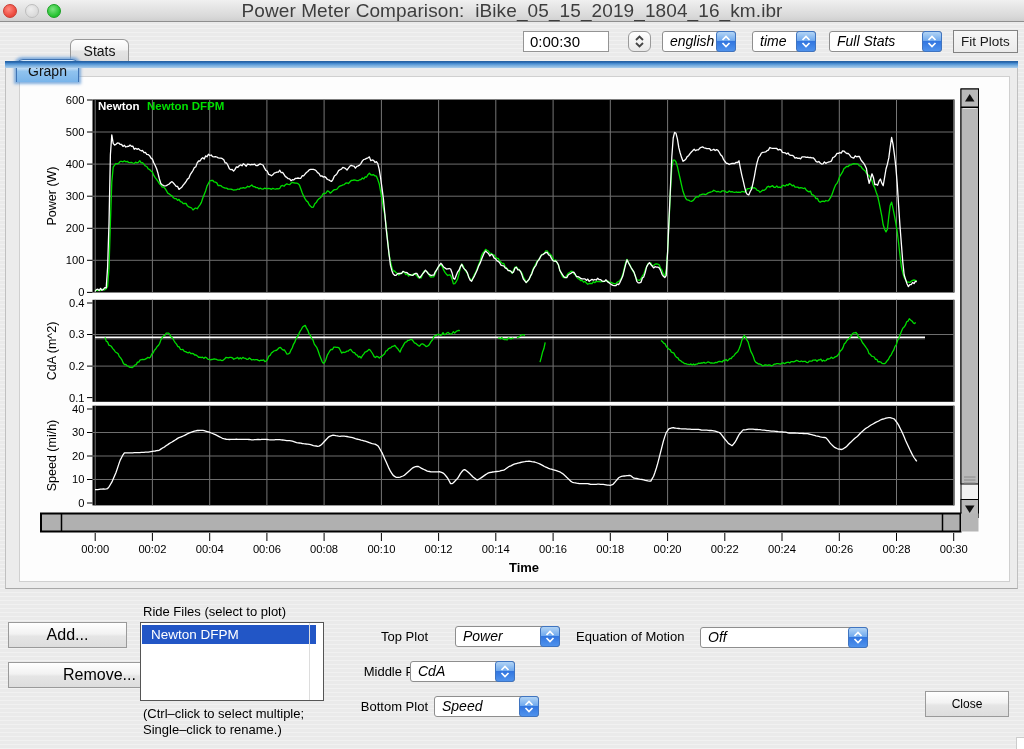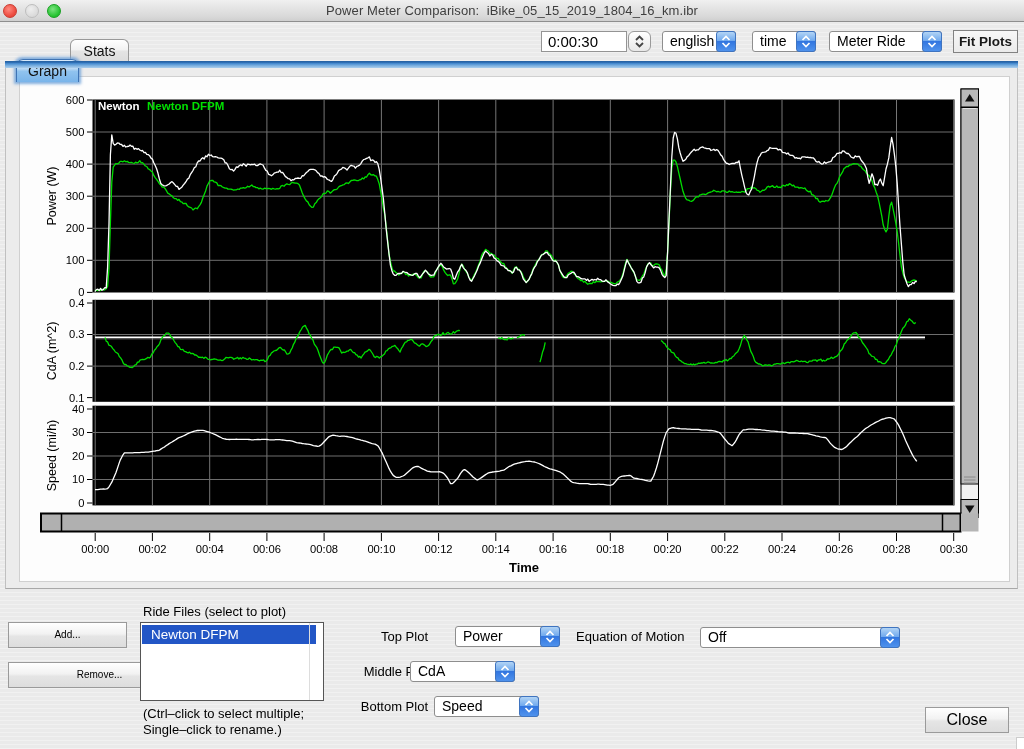--- a/index.html
+++ b/index.html
@@ -1,71 +1,71 @@
 <!DOCTYPE html>
 <html><head><meta charset="utf-8"><style>
 html,body{margin:0;padding:0;}
 body{width:1024px;height:749px;position:relative;overflow:hidden;
  font-family:"Liberation Sans",sans-serif;
  background:repeating-linear-gradient(180deg,#f1f1f1 0px,#f1f1f1 1px,#eaeaea 1px,#eaeaea 4px);}
 .abs{position:absolute;}
 #titlebar{left:0;top:0;width:1024px;height:21px;
  background:linear-gradient(180deg,#f0f0f0,#d8d8d8 80%,#cfcfcf);border-bottom:1px solid #8e8e8e;}
-#title{width:100%;text-align:center;font-size:13px;color:#3e3e3e;line-height:21px;letter-spacing:0.1px;}
+#title{width:100%;text-align:center;font-size:19px;color:#3e3e3e;line-height:21px;letter-spacing:0.1px;}
 .tl{width:12px;height:12px;border-radius:50%;top:4px;}
 #tlr{left:3px;background:radial-gradient(circle at 40% 35%,#ff8a80,#ee4f43 60%,#d8382e);border:.5px solid #ca3a30;}
 #tly{left:25px;background:radial-gradient(circle at 40% 35%,#eeeeee,#dadada 70%);border:.5px solid #bdbdbd;}
 #tlg{left:47px;background:radial-gradient(circle at 40% 35%,#7de381,#27c432 65%,#14a81e);border:.5px solid #17a021;}
 .tab{top:39px;height:22px;text-align:center;font-size:14px;color:#111;line-height:22px;}
 #tabgraph{left:16px;width:61px;border:1.5px solid #3f74b4;border-bottom:none;border-radius:7px 7px 0 0;
  background:linear-gradient(180deg,#d8e9fa 0%,#b8d8f4 40%,#90c3ef 52%,#79b4ea 100%);
  box-shadow:0 0 3px 1.5px rgba(100,155,215,.8);z-index:3;margin-top:20px;}
 #tabstats{left:70px;width:57px;border:1px solid #999;border-bottom:none;border-radius:6px 6px 0 0;
  background:linear-gradient(180deg,#ffffff 0%,#f2f2f2 45%,#e4e4e4 50%,#dcdcdc 100%);z-index:2;}
 #blueband{left:5px;top:61px;width:1013px;height:7px;
  background:linear-gradient(180deg,#235f9f 0%,#2d6cb1 20%,#4a8ed2 38%,#7db1e0 68%,#abceed 100%);z-index:4;}
 #panel{left:5px;top:68px;width:1011px;height:520px;background:#ececec;
  border-left:1px solid #c0c0c0;border-right:1px solid #c0c0c0;border-bottom:1px solid #a8a8a8;}
 #graphw{left:19px;top:76px;width:989px;height:504px;background:#fdfdfd;border:1px solid #d0d0d0;}
 #plotsvg{left:0;top:0;z-index:5;}
 
 .fld{background:#fff;border:1px solid #949494;}
-#timefld{left:541px;top:31px;width:78px;height:19px;font-size:15px;color:#000;padding-left:6px;line-height:19px;}
+#timefld{left:523px;top:31px;width:78px;height:19px;font-size:15px;color:#000;padding-left:6px;line-height:19px;}
 #stepper{left:628px;top:31px;width:21px;height:19px;background:linear-gradient(180deg,#fff,#e8e8e8);border:1px solid #9a9a9a;border-radius:6px;}
 .pop{background:#fff;border:1px solid #8e8e8e;border-radius:3px;font-size:14px;color:#000;}
-.pop .tx{position:absolute;left:7px;top:0;bottom:0;line-height:19px;white-space:nowrap;}
+.pop .tx{position:absolute;left:7px;top:0;bottom:0;line-height:19px;white-space:nowrap;font-style:italic;}
 .cap{position:absolute;right:-1px;top:-1px;width:20px;height:calc(100% + 2px);border-radius:3px;
  background:linear-gradient(180deg,#b2d4f5 0%,#71aaee 45%,#3276e0 50%,#4f92ec 100%);border:1px solid #3f74c0;box-sizing:border-box;}
 #popenglish{left:662px;top:31px;width:72px;height:19px;}
 #poptime{left:752px;top:31px;width:62px;height:19px;}
 #popride{left:829px;top:31px;width:111px;height:19px;}
 #fitplots{left:953px;top:30px;width:63px;height:21px;background:linear-gradient(180deg,#f7f7f7,#ebebeb);
- border:1px solid #828282;font-size:13.5px;font-weight:bold;color:#1a1a1a;text-align:center;line-height:21px;}
+ border:1px solid #828282;font-size:13.5px;font-weight:normal;color:#1a1a1a;text-align:center;line-height:21px;}
 
 .lbl{font-size:13px;color:#000;white-space:nowrap;}
 .btn{background:linear-gradient(180deg,#ffffff,#f2f2f2 45%,#e5e5e5 55%,#dddddd);border:1px solid #9a9a9a;
- font-size:10px;color:#000;text-align:center;}
+ font-size:16px;color:#000;text-align:center;}
 #ridefiles{left:143px;top:604px;}
 #addbtn{left:8px;top:622px;width:117px;height:24px;line-height:24px;}
 #rembtn{left:8px;top:662px;width:117px;height:24px;line-height:24px;padding-left:32px;}
 #listbox{left:140px;top:622px;width:182px;height:77px;background:#fff;border:1px solid #555;}
 #listsel{position:absolute;left:1px;top:2px;width:165px;height:19px;background:#2256c6;color:#fff;
  font-size:13.5px;line-height:19px;padding-left:9px;}
 #listtrough{position:absolute;right:13px;top:0;bottom:0;width:1px;background:#ddd;}
 #cap1{left:143px;top:706px;}
 #cap2{left:143px;top:722px;}
 #toplotlbl{left:348px;top:629px;width:80px;text-align:right;}
 #midlotlbl{left:348px;top:664px;width:80px;text-align:right;}
 #botlotlbl{left:348px;top:699px;width:80px;text-align:right;}
 #poppower{left:410px;top:626px;width:103px;height:19px;margin-left:45px;}
 #popcda{left:410px;top:661px;width:103px;height:19px;}
 #popspeed{left:434px;top:696px;width:103px;height:19px;}
 #eqmlbl{left:576px;top:629px;}
-#popoff{left:700px;top:627px;width:166px;height:19px;padding-left:32px;}
-#closebtn{left:925px;top:691px;width:82px;height:24px;line-height:24px;font-size:16px;margin-top:16px;}
+#popoff{left:700px;top:627px;width:166px;height:19px;}
+#closebtn{left:925px;top:691px;width:82px;height:24px;line-height:24px;font-size:12px;}
 #grip{left:1016px;top:737px;width:8px;height:12px;background:#fff;border-left:1px solid #ccc;border-top:1px solid #ccc;}
 </style></head>
 <body>
 <div class="abs" id="panel"></div>
 <div class="abs" id="graphw"></div>
 <div class="abs" id="titlebar">
     <div id="title">Power Meter Comparison:&nbsp; iBike_05_15_2019_1804_16_km.ibr</div>
 <div class="abs tl" id="tlr"></div>
     <div class="abs tl" id="tly"></div>
     <div class="abs tl" id="tlg"></div>
@@ -243,21 +243,21 @@
       </svg></div>
   </div>
 <div class="abs pop" id="poptime">
     <span class="tx">time</span>
     <div class="cap"><svg width="18" height="19">
         <path d="M5.5 8 L9 4.5 L12.5 8" fill="none" stroke="#fff" stroke-width="1.7"></path>
         <path d="M5.5 11 L9 14.5 L12.5 11" fill="none" stroke="#fff" stroke-width="1.7"></path>
       </svg></div>
   </div>
 <div class="abs pop" id="popride">
-    <span class="tx">Meter Ride</span>
+    <span class="tx">Full Stats</span>
     <div class="cap"><svg width="18" height="19">
         <path d="M5.5 8 L9 4.5 L12.5 8" fill="none" stroke="#fff" stroke-width="1.7"></path>
         <path d="M5.5 11 L9 14.5 L12.5 11" fill="none" stroke="#fff" stroke-width="1.7"></path>
       </svg></div>
   </div>
 <div class="abs" id="fitplots">Fit Plots</div>
 <div class="abs lbl" id="ridefiles">Ride Files (select to plot)</div>
 <div class="abs btn" id="addbtn">Add...</div>
 <div class="abs btn" id="rembtn">Remove...</div>
 <div class="abs" id="listbox">

